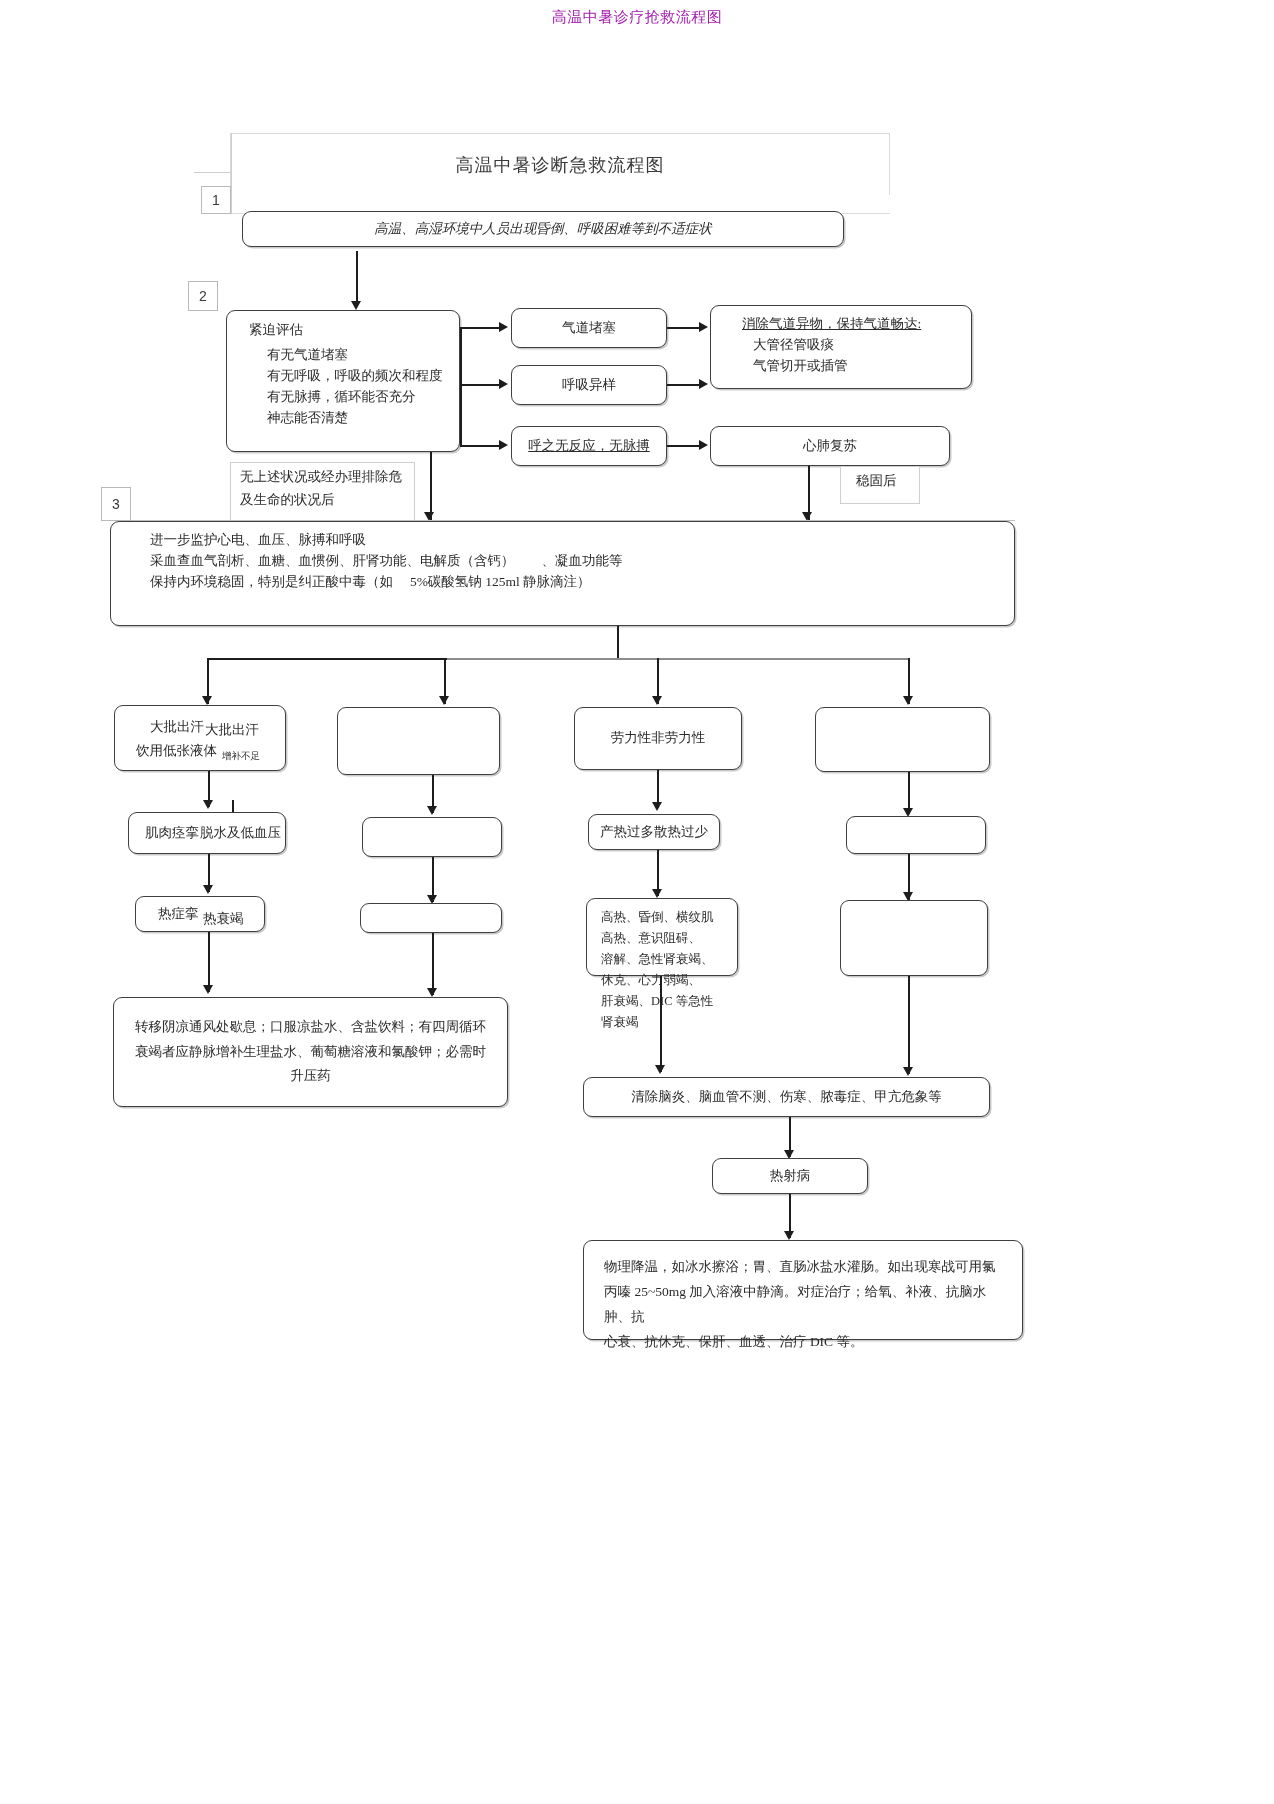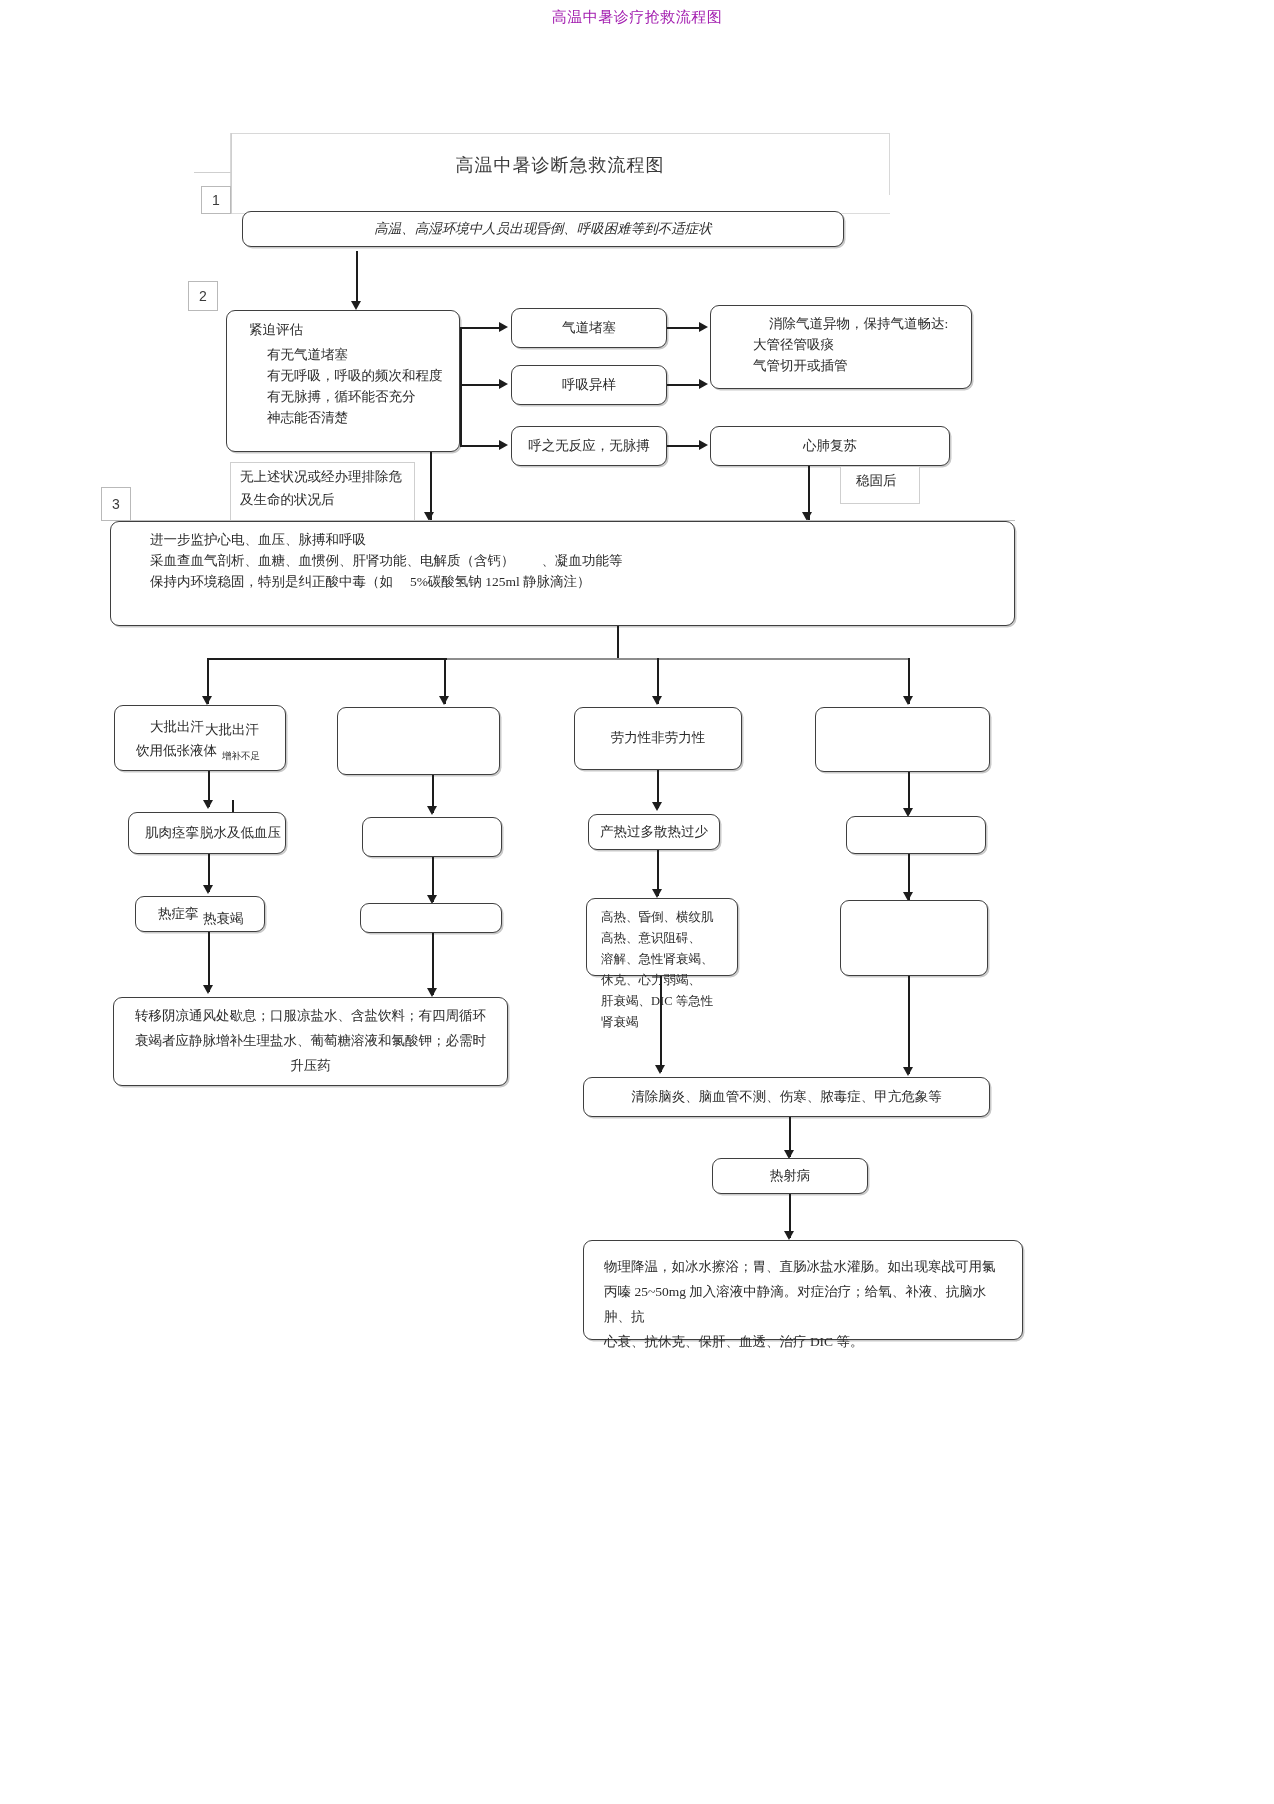--- a/index.html
+++ b/index.html
@@ -151,30 +151,30 @@
 </div>
 <div class="hline thick" style="left:460px; top:327px; width:40px;"></div>
 <div class="arrow-r" style="left:499px; top:322px;"></div>
 
 <div class="box center" style="left:511px; top:365px; width:156px; height:40px;">
   <span>呼吸异样</span>
 </div>
 <div class="hline thick" style="left:460px; top:384px; width:40px;"></div>
 <div class="arrow-r" style="left:499px; top:379px;"></div>
 
-<div class="box center" style="left:511px; top:426px; width:156px; height:40px;">
+<div class="box center" style="left:511px; top:426px; width:156px; height:40px;text-decoration:underline;">
   <span>呼之无反应，无脉搏</span>
 </div>
 <div class="hline thick" style="left:460px; top:445px; width:40px;"></div>
 <div class="arrow-r" style="left:499px; top:440px;"></div>
 
 <div class="vline thick" style="left:460px; top:327px; height:119px;"></div>
 
 <div class="box pad" style="left:710px; top:305px; width:262px; height:84px;">
-  <div style="margin-left:44px;">消除气道异物，保持气道畅达:</div>
+  <div style="margin-left:17px;text-decoration:underline;">消除气道异物，保持气道畅达:</div>
   <div style="margin-left:28px;">大管径管吸痰</div>
   <div style="margin-left:28px;">气管切开或插管</div>
 </div>
 <div class="hline thick" style="left:667px; top:327px; width:34px;"></div>
 <div class="arrow-r" style="left:699px; top:322px;"></div>
 <div class="hline thick" style="left:667px; top:384px; width:34px;"></div>
 <div class="arrow-r" style="left:699px; top:379px;"></div>
 
 <div class="box center" style="left:710px; top:426px; width:240px; height:40px;">
   <span>心肺复苏</span>
@@ -238,21 +238,21 @@
 <div class="vline thick" style="left:208px; top:854px; height:38px;"></div>
 <div class="arrow-d" style="left:203px; top:885px;"></div>
 
 <div class="box" style="left:135px; top:896px; width:130px; height:36px;"></div>
 <div class="txt" style="left:158px; top:903px;">热症挛</div>
 <div class="txt" style="left:203px; top:908px;">热衰竭</div>
 
 <div class="vline thick" style="left:208px; top:932px; height:60px;"></div>
 <div class="arrow-d" style="left:203px; top:985px;"></div>
 
-<div class="box center" style="left:113px; top:997px; width:395px; height:89px; text-align:center; padding:10px 16px;align-items:center;">
+<div class="box center" style="left:113px; top:997px; width:395px; height:110px; text-align:center; padding:10px 16px;align-items:center;">
   <span style="white-space:pre-line; line-height:1.85;">转移阴凉通风处歇息；口服凉盐水、含盐饮料；有四周循环
 衰竭者应静脉增补生理盐水、葡萄糖溶液和氯酸钾；必需时
 升压药</span>
 </div>
 
 <div class="box" style="left:337px; top:707px; width:163px; height:68px;">
   <span></span>
 </div>
 <div class="vline thick" style="left:432px; top:775px; height:38px;"></div>
 <div class="arrow-d" style="left:427px; top:806px;"></div>

